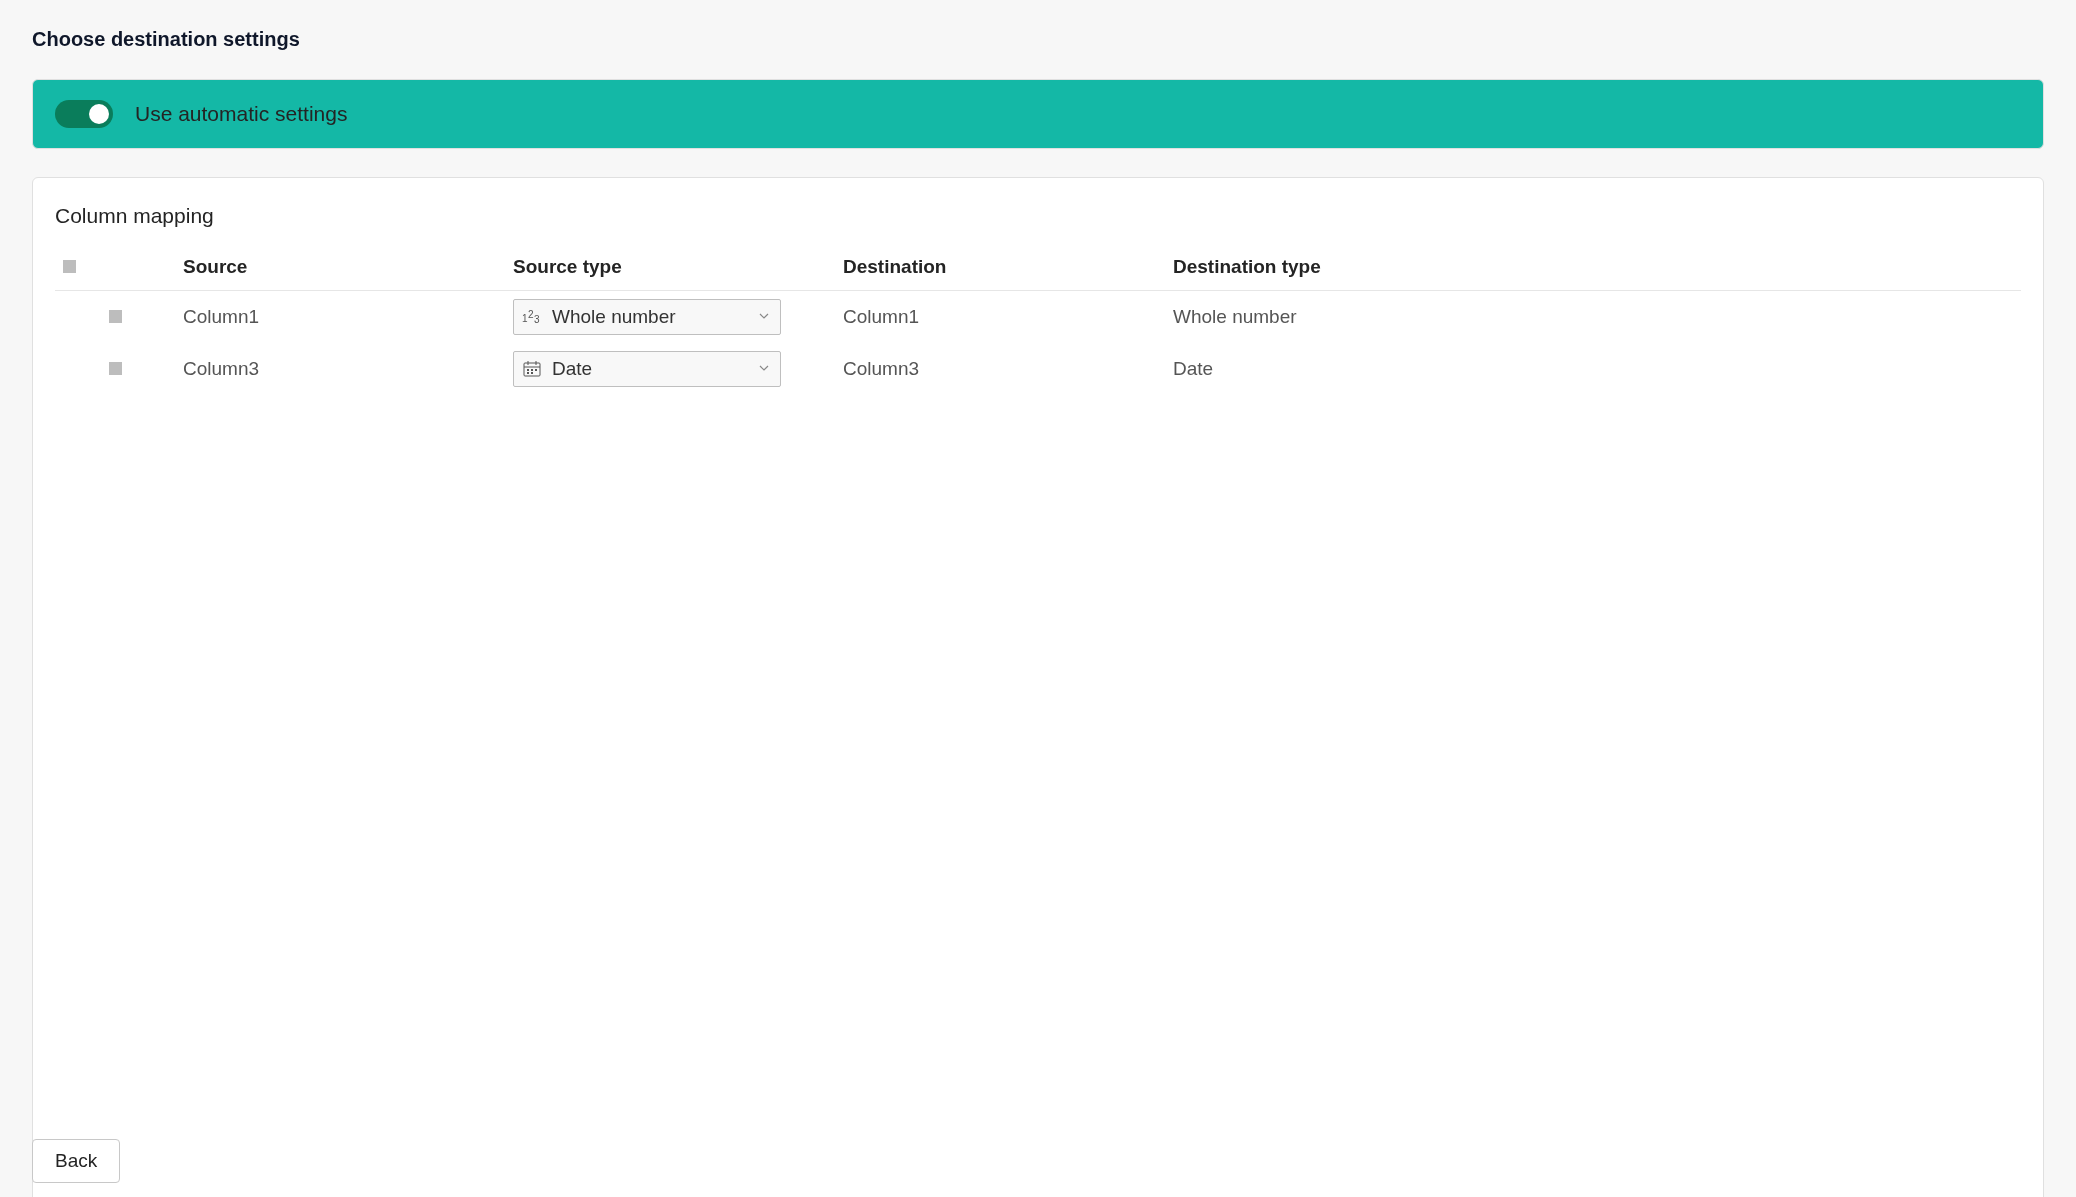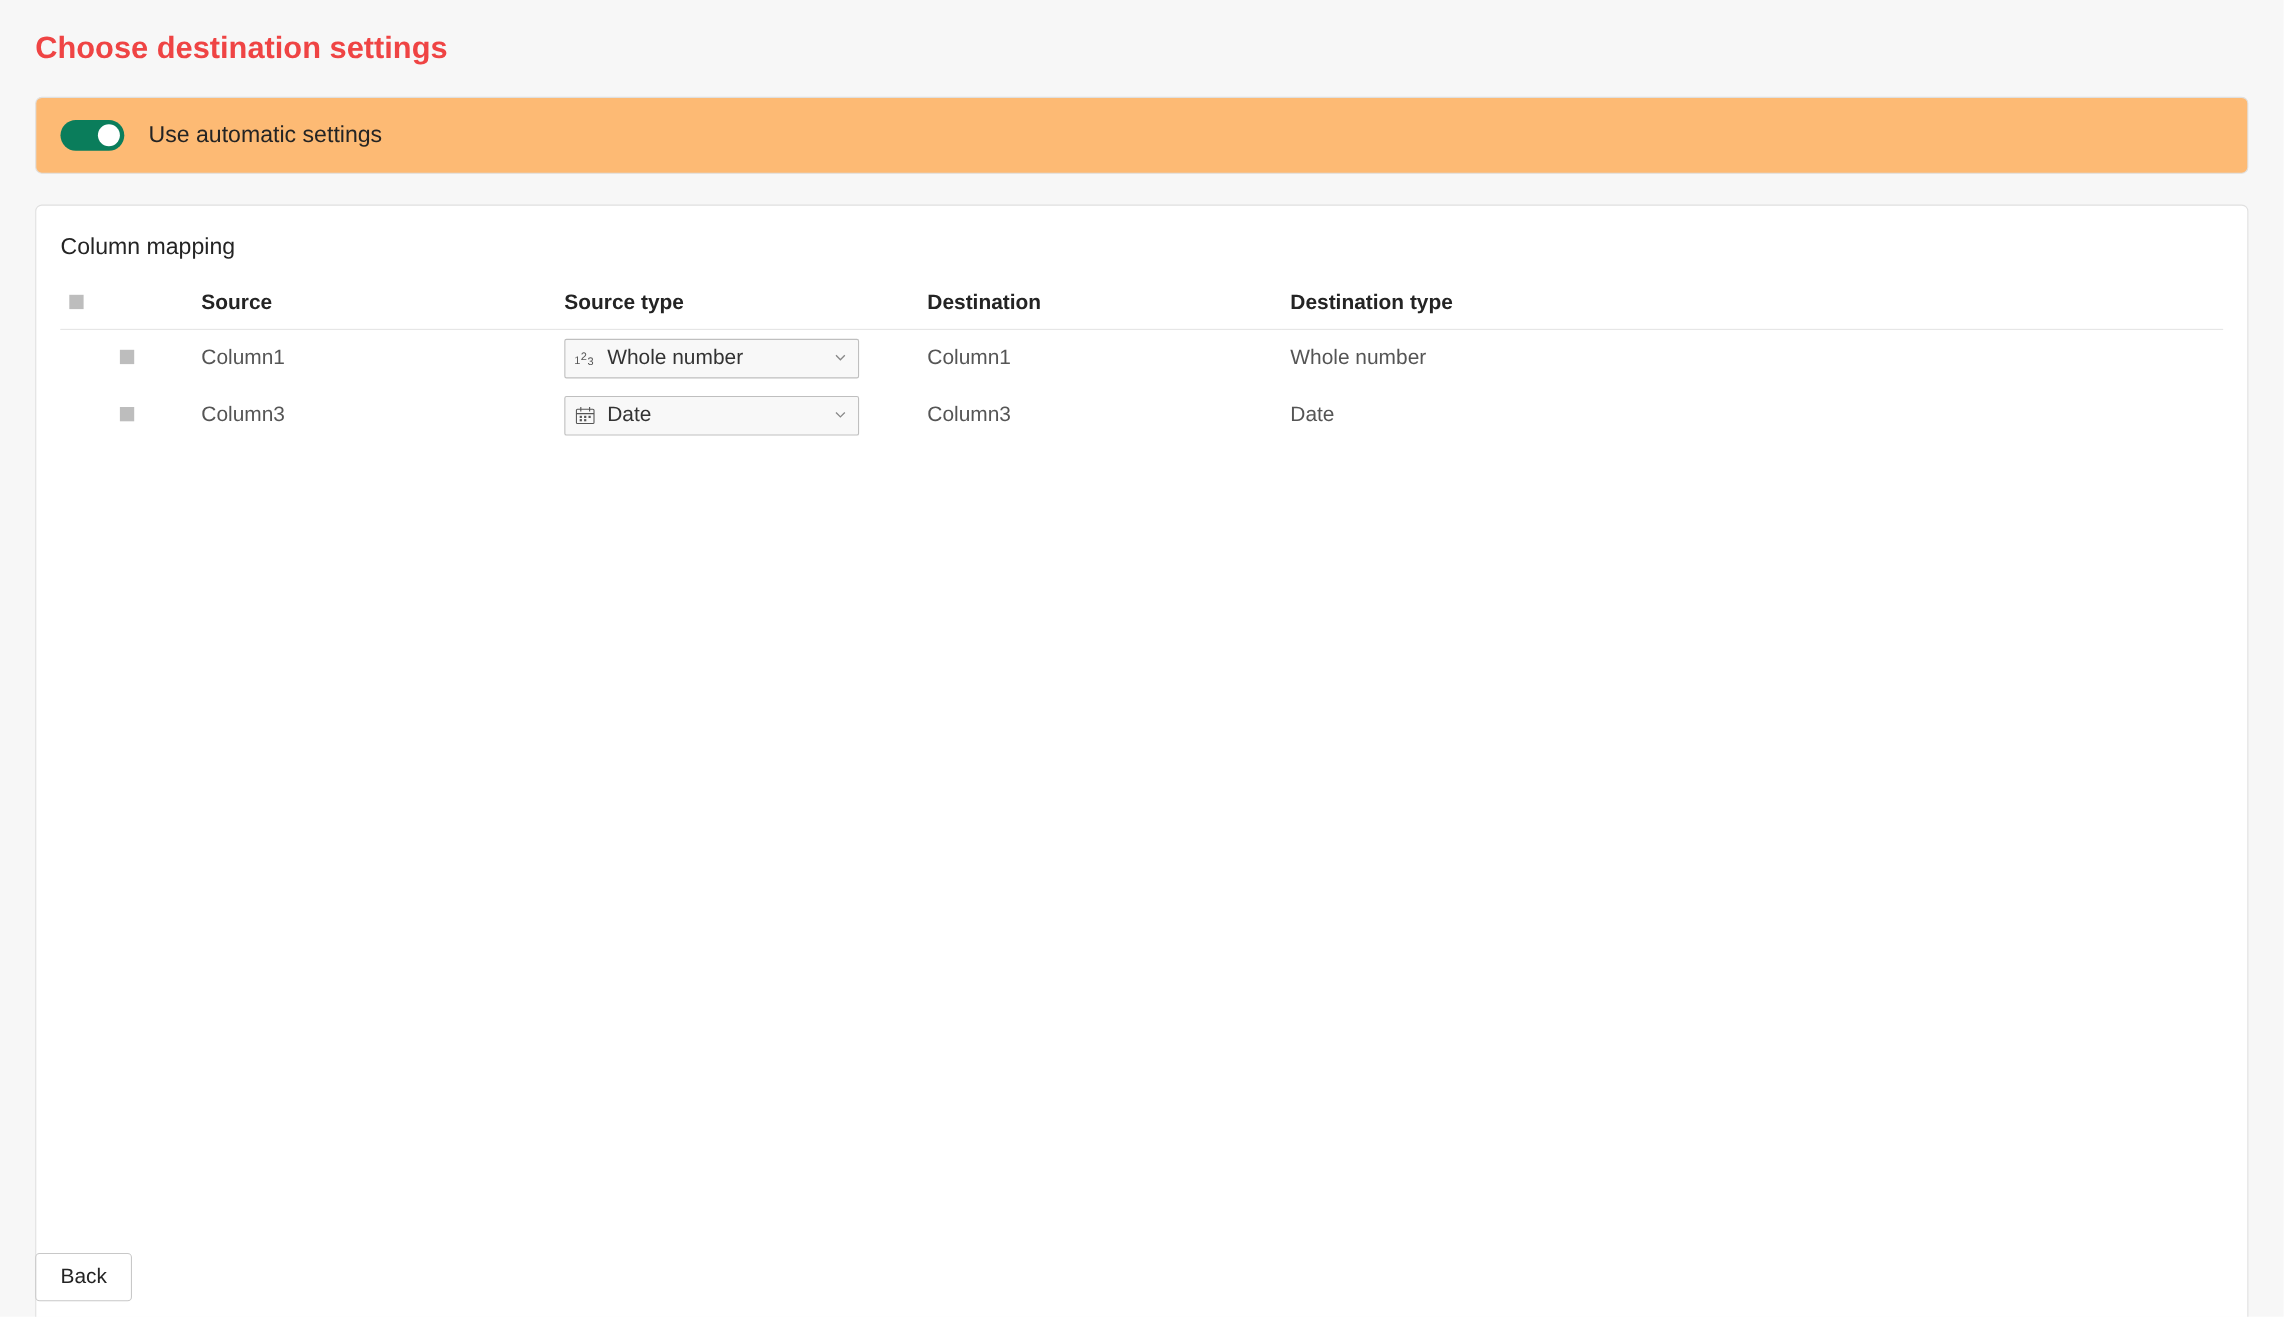--- a/index.html
+++ b/index.html
@@ -6,27 +6,27 @@
   body {
     font-family: "Segoe UI", -apple-system, BlinkMacSystemFont, sans-serif;
     background: #f7f7f7;
     color: #242424;
     width: 2076px;
     height: 1197px;
     padding: 28px 32px;
     position: relative;
   }
   .page-title {
-    font-size: 28px;
+    font-size: 20px;
     font-weight: 600;
     margin-bottom: 28px;
-    color: #ef4444;
+    color: #0f172a;
   }
   .card {
-    background: #fdba74;
+    background: #14b8a6;
     border: 1px solid #e0e0e0;
     border-radius: 6px;
     padding: 20px 22px;
     margin-bottom: 28px;
   }
   .toggle-row {
     display: flex;
     align-items: center;
     gap: 22px;
   }

